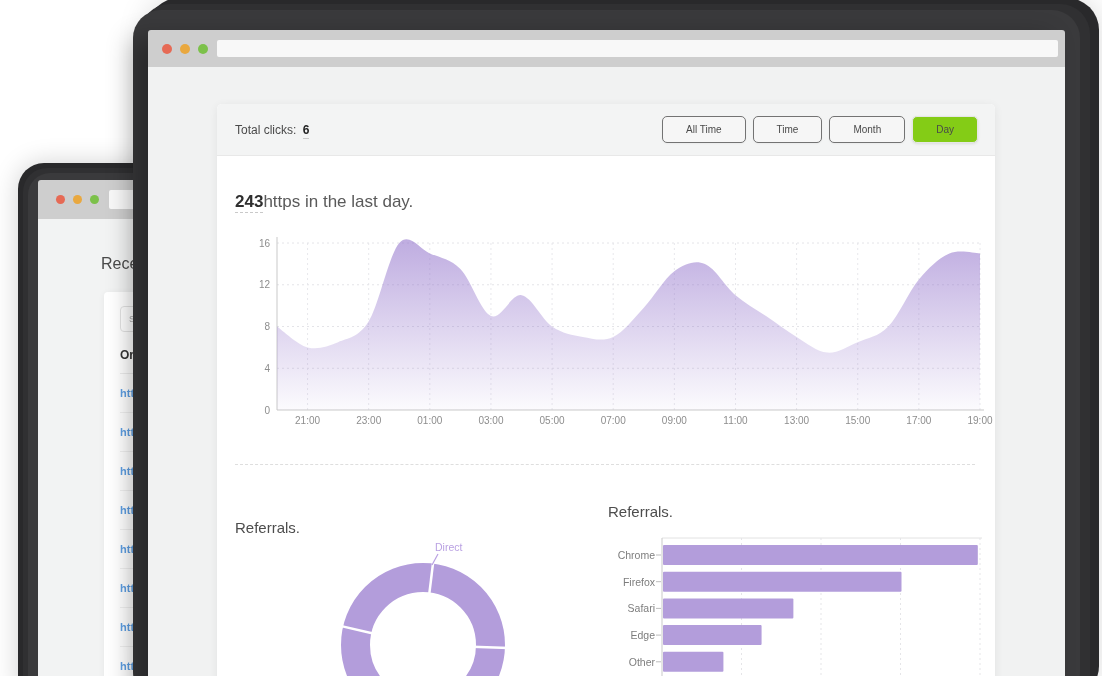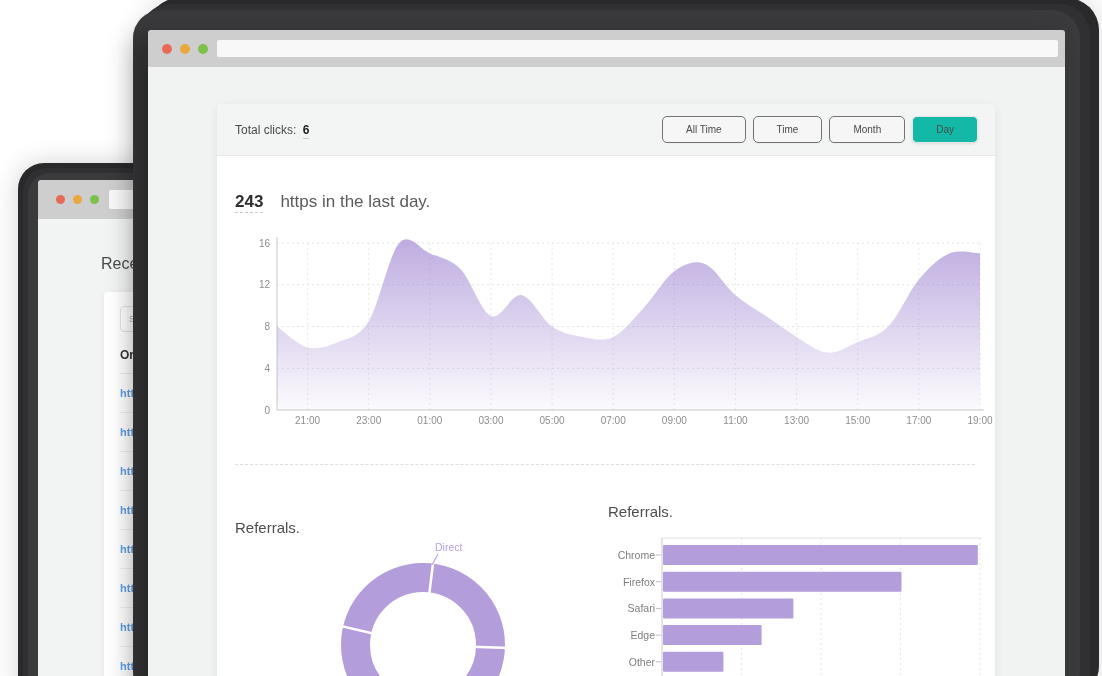--- a/index.html
+++ b/index.html
@@ -45,24 +45,24 @@
   .dot-yellow { background:#e9a83f; }
   .dot-green { background:#7cc14a; }
 
   
   .card { position:absolute; left:69px; top:37px; width:778px; height:600px; background:#ffffff; border-radius:5px; box-shadow:0 2px 10px rgba(0,0,0,.07); }
   .card-header { position:absolute; left:0; top:0; width:778px; height:52px; background:#f3f4f4; border-bottom:1px solid #e8e8e8; border-radius:5px 5px 0 0; display:flex; align-items:center; justify-content:space-between; padding:0 17px 0 18px; }
   .total-wrap { font-size:12px; color:#4a4a4a;text-align:center; }
   .total-value { font-weight:bold; color:#222; border-bottom:1px dashed #c9c9c9; padding-bottom:1px; margin-left:3px; }
   .range-group { display:flex; gap:7px; }
   .range-btn { font-family:"Liberation Sans",sans-serif; font-size:10px; color:#4a4a4a; background:#f6f6f6; border:1px solid #737373; border-radius:5px; padding:7px 23px; cursor:pointer; box-shadow:0 1px 2px rgba(0,0,0,.04); }
-  .range-btn.active { background:#14b8a6; border-color:#e6e6e6; box-shadow:0 1px 3px rgba(0,0,0,.10); }
+  .range-btn.active { background:#84cc16; border-color:#e6e6e6; box-shadow:0 1px 3px rgba(0,0,0,.10); }
 
   .card-title { position:absolute; left:18px; top:88px; font-size:17px; color:#5a5a5a; }
-  .card-title .count { font-weight:bold; color:#2f2f2f; border-bottom:1px dashed #c9c9c9; padding-bottom:1px; margin-right:17px; }
+  .card-title .count { font-weight:bold; color:#2f2f2f; border-bottom:1px dashed #c9c9c9; padding-bottom:1px; margin-right:0; }
 
   .area-chart { position:absolute; left:20px; top:122px; width:764px; height:204px; }
   .section-divider { position:absolute; left:18px; top:360px; width:740px; border-top:1px dashed #dedede; }
   .section-heading { position:absolute; font-size:15px; color:#4d4d4d; }
   .heading-referrals { left:18px; top:399px;margin-top:16px; }
   .heading-browsers { left:391px; top:399px; }
   .donut-chart { position:absolute; left:96px; top:427px; width:220px; height:240px; }
   .bars-chart { position:absolute; left:391px; top:404px; width:387px; height:272px; }
 
   svg text { font-family:"Liberation Sans", sans-serif; }

